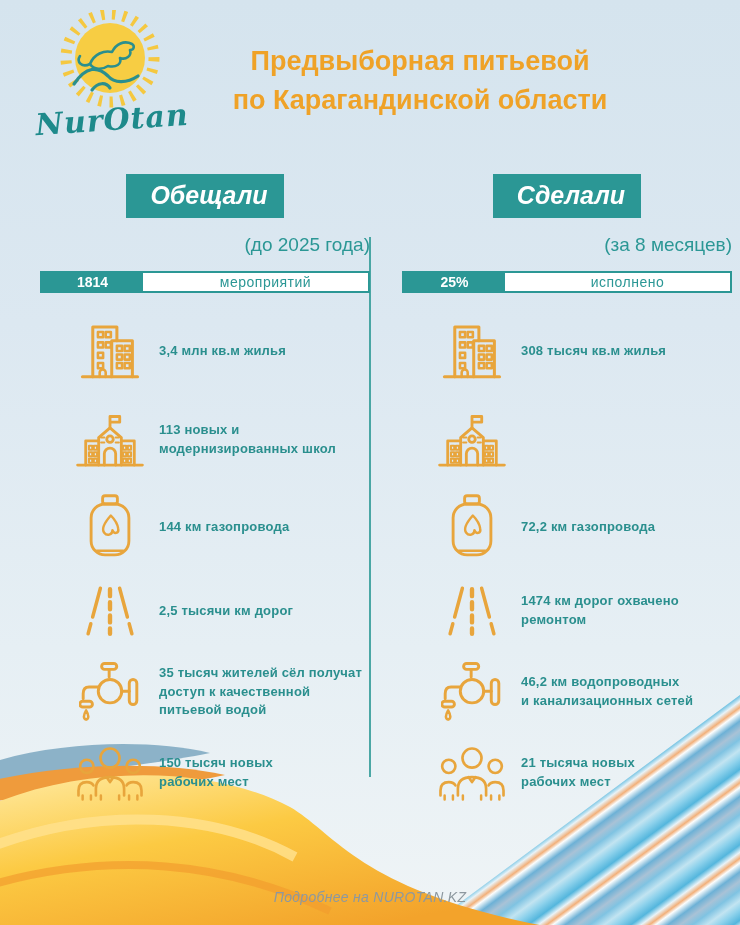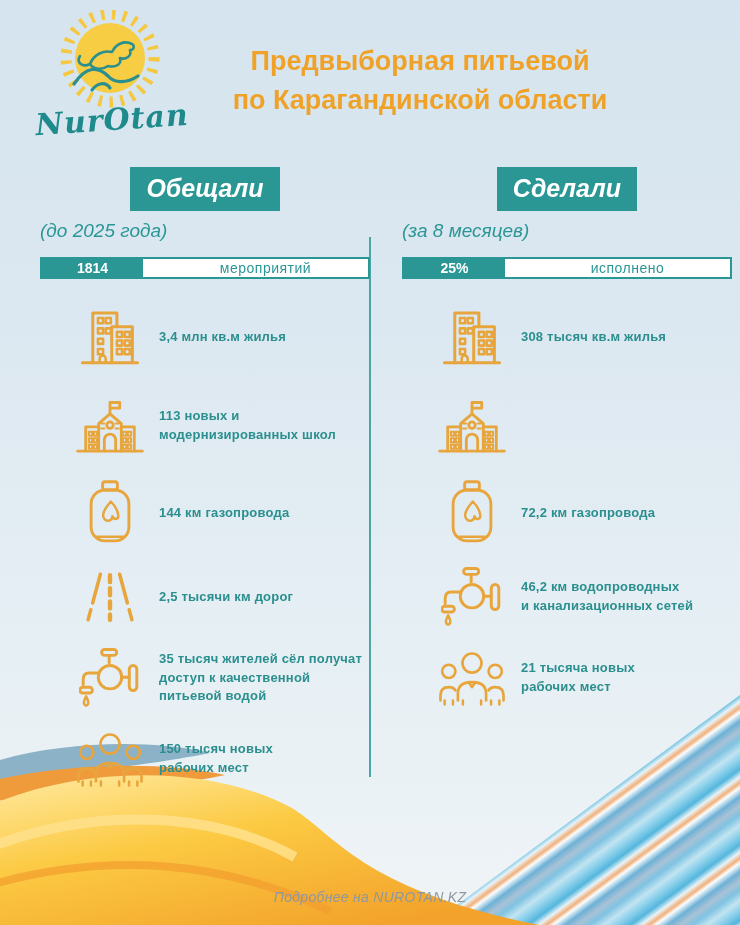--- a/index.html
+++ b/index.html
@@ -19,24 +19,24 @@
   
   .title{
     position:absolute;left:170px;top:42px;width:500px;text-align:center;
     color:#efa227;font-weight:bold;font-size:27px;line-height:1.45;white-space:pre-line;
   }
   
   .col{position:absolute;top:158px;width:330px;}
   .col.left{left:40px;}
   .col.right{left:402px;}
   .badge{
-    display:block;margin:9px auto;width:max-content;background:#2b9795;color:#ffffff;
-    font-weight:bold;font-style:italic;font-size:25px;padding:7px 16px 8px 16px;
-  }
-  .subtitle{text-align:left;color:#2b9795;font-style:italic;font-size:19px;margin-top:5px;}
+    display:block;margin:16px auto;width:max-content;background:#2b9795;color:#ffffff;
+    font-weight:bold;font-style:italic;font-size:25px;padding:7px 16px 8px 24px;
+  }
+  .subtitle{text-align:right;color:#2b9795;font-size:19px;margin-top:5px;}
   .statbar{display:flex;height:22px;border:2px solid #2b9795;background:#ffffff;margin-top:15px;box-sizing:border-box;}
   .statbar .value{background:#2b9795;color:#fff;width:31%;text-align:center;font-weight:bold;font-size:14px;line-height:19px;}
   .statbar .label{flex:1;color:#2b9795;text-align:center;font-weight:normal;font-size:14px;line-height:19px;letter-spacing:.5px;margin-left:20px;}
   .items{margin-top:12px;}
   .item{display:flex;align-items:center;padding-left:36px;}
   .items .item:nth-child(1){height:92px;}
   .items .item:nth-child(2){height:86px;}
   .items .item:nth-child(3){height:88px;}
   .items .item:nth-child(4){height:80px;}
   .items .item:nth-child(5){height:82px;}
@@ -304,20 +304,31 @@
             <svg width="46" height="68" viewBox="0 0 56 82" fill="none" stroke="currentColor" stroke-width="3.5" stroke-linecap="round" stroke-linejoin="round">
               <rect x="19" y="3" width="18" height="10" rx="3"></rect>
               <rect x="5" y="13" width="46" height="62" rx="17"></rect>
               <line x1="12" y1="70" x2="44" y2="70" stroke-width="3"></line>
               <path d="M29 27 C 21 36 17 43 21 48 C 24 52 31 51 31 45 C 33 50 39 49 38 43 C 37 36 33 31 29 27 Z" stroke-width="3"></path>
             </svg>
           </span>
           <span class="text pre">72,2 км газопровода</span>
         </div>
 
+        <div class="item">
+          <span class="icon">
+            <svg width="56" height="54" viewBox="0 0 64 60" fill="none" stroke="currentColor" stroke-width="4" stroke-linecap="round">
+              <line x1="21" y1="4" x2="7" y2="56" stroke-dasharray="34 8"></line>
+              <line x1="43" y1="4" x2="57" y2="56" stroke-dasharray="34 8"></line>
+              <line x1="32" y1="5" x2="32" y2="56" stroke-width="5" stroke-dasharray="8 7"></line>
+            </svg>
+          </span>
+          <span class="text pre">1474 км дорог охвачено
+ремонтом</span>
+        </div>
 
         <div class="item">
           <span class="icon">
             <svg width="62" height="62" viewBox="0 0 74 74" fill="none" stroke="currentColor" stroke-width="3.5" stroke-linecap="round" stroke-linejoin="round">
               <rect x="27" y="3" width="18" height="7" rx="3.5"></rect>
               <line x1="36" y1="10" x2="36" y2="19"></line>
               <circle cx="37" cy="36" r="14"></circle>
               <path d="M23 31 H12 q-7 0 -7 8 v6"></path>
               <rect x="1" y="48" width="15" height="7" rx="3.5"></rect>
               <path d="M8.5 59 C 5 65 5 69 8.5 70 C 12 69 12 65 8.5 59 Z" stroke-width="3"></path>

